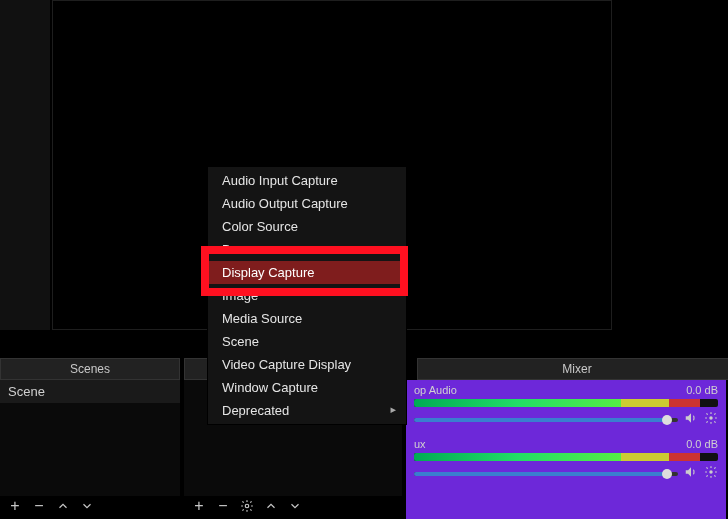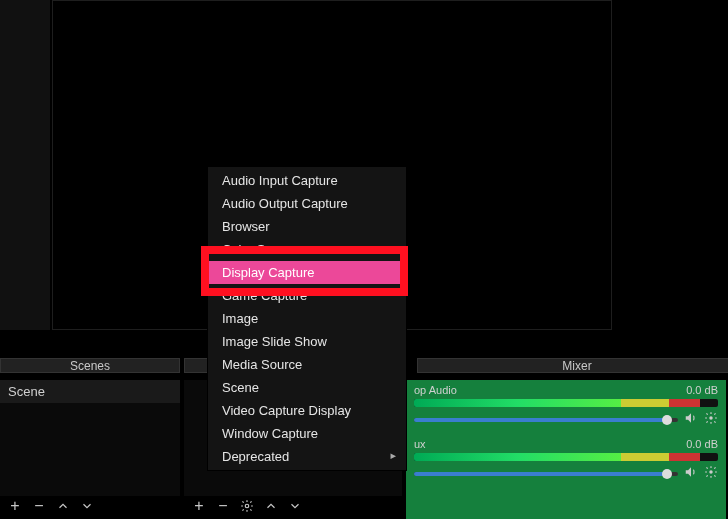--- a/index.html
+++ b/index.html
@@ -1,47 +1,47 @@
 <!DOCTYPE html>
 <html><head>
 <meta charset="utf-8">
 <style>
 *{margin:0;padding:0;box-sizing:border-box;font-family:"Segoe UI",Arial,sans-serif;user-select:none}
 html,body{width:728px;height:519px;background:#000;color:#d8d8d8;overflow:hidden;position:relative}
 .preview{position:absolute;left:0;top:0;right:0;height:358px;background:#000}
 .preview-inner{position:absolute;left:52px;top:0;width:560px;height:330px;background:#000;border:1px solid #1e1e1e}
 .preview-side{position:absolute;left:0;top:0;width:50px;height:330px;background:#111}
-.panel-header{position:absolute;top:358px;height:15px;background:#222;color:#c8c8c8;font-size:12px;display:flex;align-items:center;justify-content:center;border:1px solid #333}
+.panel-header{position:absolute;top:358px;height:22px;background:#222;color:#c8c8c8;font-size:12px;display:flex;align-items:center;justify-content:center;border:1px solid #333}
 .panel-scenes-h{left:0;width:180px}
 .panel-sources-h{left:184px;width:218px}
 .panel-mixer-h{left:417px;width:320px}
 .panel-scenes{position:absolute;left:0;top:380px;width:180px;height:116px;background:#0a0a0a}
 .panel-sources{position:absolute;left:184px;top:380px;width:218px;height:116px;background:#0a0a0a}
-.panel-mixer{position:absolute;left:406px;top:380px;width:320px;height:140px;background:#15803d}
+.panel-mixer{position:absolute;left:406px;top:380px;width:320px;height:140px;background:#6d28d9}
 .scene-item{padding:4px 8px;font-size:13px;background:#1a1a1a;color:#d0d0d0;cursor:pointer}
 .toolbar{position:absolute;bottom:2px;height:22px;display:flex;align-items:center;gap:10px;padding:0 8px}
 .tb-scenes{left:0;width:180px}
 .tb-sources{left:184px;width:218px}
 .tb-btn{color:#c8c8c8;font-size:16px;cursor:pointer;display:inline-flex;align-items:center;justify-content:center;min-width:14px}
 .tb-btn svg{width:14px;height:14px;stroke:#c8c8c8;stroke-width:2;fill:none}
 .mixer-track{padding:4px 8px 6px 8px}
 .mixer-row1{display:flex;justify-content:space-between;font-size:11px;color:#d0d0d0}
 .meter{position:relative;height:8px;margin-top:3px;background:#111;border-radius:2px;overflow:hidden}
 .meter-g{position:absolute;left:0;top:0;bottom:0;background:linear-gradient(90deg,#0a5 0%,#2d6 50%,#5e4 100%)}
 .meter-y{position:absolute;top:0;bottom:0;background:#cc3}
 .meter-r{position:absolute;top:0;bottom:0;background:#c33}
 .slider-row{display:flex;align-items:center;gap:6px;margin-top:4px}
 .slider{flex:1;height:4px;background:#333;position:relative;border-radius:2px}
 .slider-fill{position:absolute;left:0;top:0;bottom:0;background:#3a7ecf;border-radius:2px}
 .slider-thumb{position:absolute;top:50%;width:10px;height:10px;background:#ddd;border-radius:50%;transform:translate(-50%,-50%)}
 .ico{color:#ccc;cursor:pointer;font-size:14px}
 .ico svg{width:14px;height:14px;fill:#ccc}
 .context-menu{position:absolute;left:207px;top:166px;width:200px;background:#141414;border:1px solid #000;z-index:50;padding:2px 0}
 .menu-item{padding:4px 14px;font-size:13px;color:#e5e5e5;cursor:pointer;position:relative}
-.menu-item.selected{background:#ec4899;color:#fff}
+.menu-item.selected{background:#7f1d1d;color:#fff}
 .menu-item.has-sub::after{content:"▸";position:absolute;right:10px;top:4px;font-size:11px;color:#aaa}
 .highlight-box{position:absolute;left:201px;top:246px;width:207px;height:50px;border:8px solid #ff1020;z-index:60;pointer-events:none}
 </style>
 </head>
 <body>
 
 <div class="preview">
   <div class="preview-side"></div>
   <div class="preview-inner"></div>
 </div>
@@ -141,26 +141,24 @@
   <span class="tb-btn">
       <svg viewBox="0 0 24 24">
         <path d="M6 9l6 6 6-6"></path>
       </svg>
     </span>
 </div>
 
 <div class="context-menu" id="ctx">
     <div class="menu-item">Audio Input Capture</div>
     <div class="menu-item">Audio Output Capture</div>
+    <div class="menu-item">Color Source</div>
     <div class="menu-item">Browser</div>
-    <div class="menu-item">Color Source</div>
     <div class="menu-item selected">Display Capture</div>
-    <div class="menu-item">Game Capture</div>
     <div class="menu-item">Image</div>
-    <div class="menu-item">Image Slide Show</div>
     <div class="menu-item">Media Source</div>
     <div class="menu-item">Scene</div>
     <div class="menu-item">Video Capture Display</div>
     <div class="menu-item">Window Capture</div>
     <div class="menu-item has-sub">Deprecated</div>
   </div>
 
 <div class="highlight-box"></div>
 
 </body></html>

